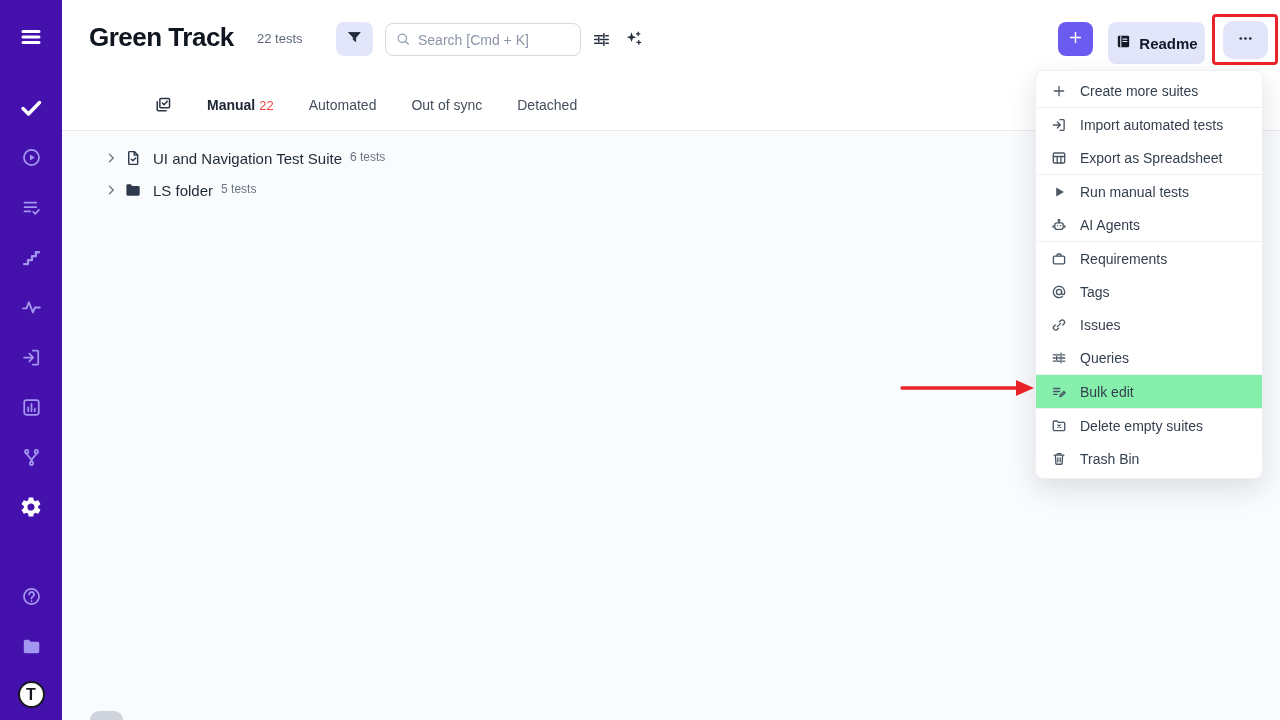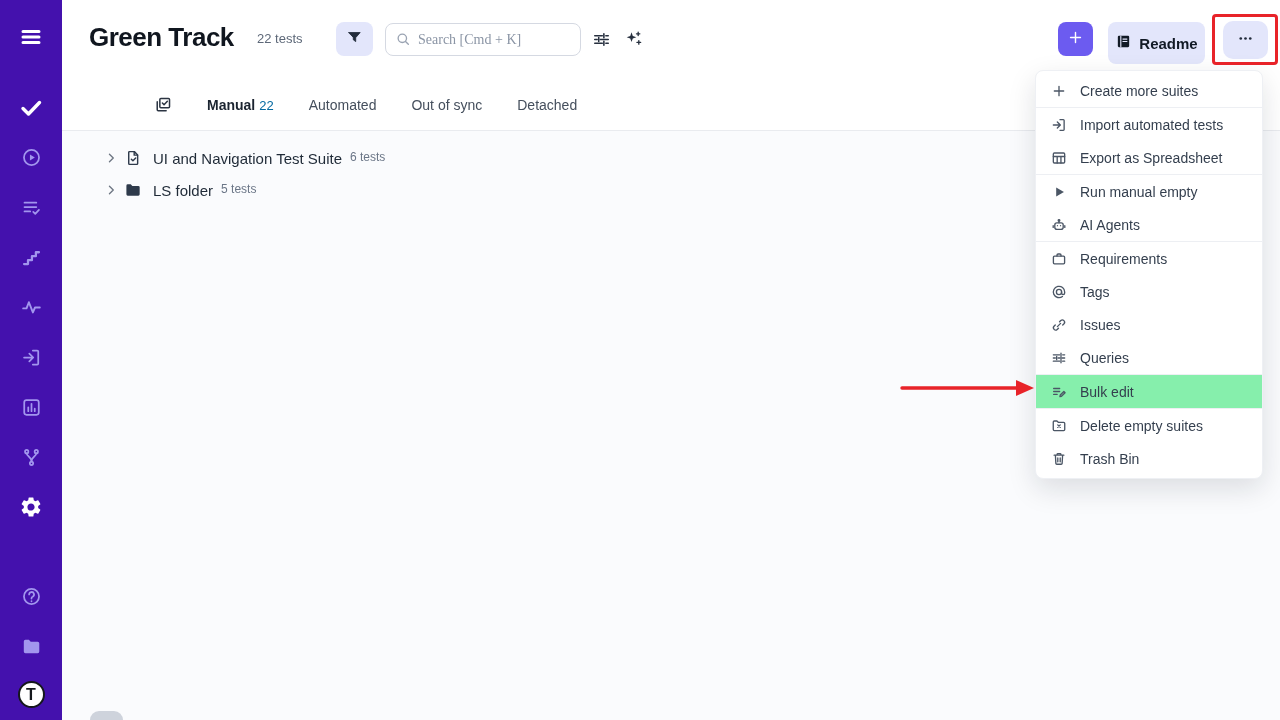--- a/index.html
+++ b/index.html
@@ -26,42 +26,42 @@
   .title { position:absolute; left:27px; top:22px; font-size:26px; font-weight:bold; color:#10161f;
            letter-spacing:-0.5px;text-align:right; }
   .tests-count { position:absolute; left:195px; top:31px; font-size:13px; color:#5d6878; }
   .btn-chip { position:absolute; border:none; border-radius:8px; background:#e3e6fb; color:#222c3b;
               display:flex; align-items:center; justify-content:center; cursor:pointer; gap:7px; }
   .filter-btn { left:274px; top:22px; width:37px; height:34px; }
   .filter-btn svg { width:17px; height:17px; }
   .search-wrap { position:absolute; left:323px; top:23px; width:196px; height:33px; }
   .search-wrap svg { position:absolute; left:10px; top:8px; width:16px; height:16px; color:#9aa3b2; }
   .search-input { width:100%; height:100%; border:1px solid #d5d9e2; border-radius:8px; padding:0 10px 0 32px;
-                  font-size:14px; color:#333; outline:none; font-family:Liberation Serif, serif; }
+                  font-size:14px; color:#333; outline:none; font-family:Liberation Sans, sans-serif; }
   .search-input::placeholder { color:#8b95a5; }
   .hd-icon { position:absolute; color:#27303f; cursor:pointer; }
   .hd-icon svg { width:19px; height:19px; }
   .sliders-pos { left:530px; top:30px; }
   .sparkles-pos { left:562px; top:29px; }
   .add-btn { position:absolute; left:996px; top:22px; width:35px; height:34px; background:#6c5bf0;
              border:none; border-radius:8px; color:#fff; cursor:pointer; display:flex; align-items:center;
              justify-content:center; }
   .add-btn svg { width:17px; height:17px; }
   .readme-btn { left:1046px; top:22px; width:97px; height:42px; font-size:15px; font-weight:bold; color:#121a26; }
   .readme-btn svg { width:17px; height:17px; }
   .more-btn { left:1161px; top:21px; width:45px; height:38px; border-radius:10px; }
   .more-btn svg { width:19px; height:19px; }
 
   
   .tabs { position:absolute; left:92px; top:88px; height:34px; display:flex; align-items:center; gap:35px; }
   .tabs-icon { color:#2b3442; display:flex; }
   .tabs-icon svg { width:18px; height:18px; }
   .tab { font-size:14px; color:#454f5d; font-weight:500; cursor:pointer; white-space:nowrap; }
   .tab.active .tab-label { color:#1b2430; font-weight:bold; }
-  .tab .tab-count { font-size:13px; color:#0369a1; font-weight:normal; margin-left:4px; }
+  .tab .tab-count { font-size:13px; color:#ef4444; font-weight:normal; margin-left:4px; }
 
   
   .suites { position:absolute; left:103px; top:142px; }
   .suite-row { height:32.3px; display:flex; align-items:center; cursor:pointer; }
   .suite-chevron { color:#6d7683; display:flex; }
   .suite-chevron svg { width:16px; height:16px; }
   .suite-icon { color:#2e3a4b; display:flex; margin-left:5px; }
   .suite-icon svg { width:18px; height:18px; }
   .suite-name { font-size:15px; color:#1f2a37; font-weight:500; margin-left:11px; }
   .suite-count { font-size:12px; color:#6b7687; margin-left:8px; position:relative; top:-1px; }
@@ -293,21 +293,21 @@
       </span>
       <span class="mi-label">Export as Spreadsheet</span>
     </div>
     <div class="menu-sep"></div>
     <div class="menu-item">
       <span class="mi-icon">
         <svg class="i" viewBox="0 0 24 24">
           <path d="M7.8 5.2l11.6 6.8-11.6 6.8z" fill="currentColor" stroke="none"></path>
         </svg>
       </span>
-      <span class="mi-label">Run manual empty</span>
+      <span class="mi-label">Run manual tests</span>
     </div>
     <div class="menu-item">
       <span class="mi-icon">
         <svg class="i" viewBox="0 0 24 24">
           <rect x="5.7" y="8.7" width="12.6" height="9.8" rx="3.2"></rect>
           <circle cx="9.7" cy="13" r="1" fill="currentColor" stroke="none"></circle>
           <circle cx="14.3" cy="13" r="1" fill="currentColor" stroke="none"></circle>
           <path d="M12 8.7V6.4"></path>
           <circle cx="12" cy="5.1" r="1.2"></circle>
           <path d="M3.3 13v2.6M20.7 13v2.6"></path>

